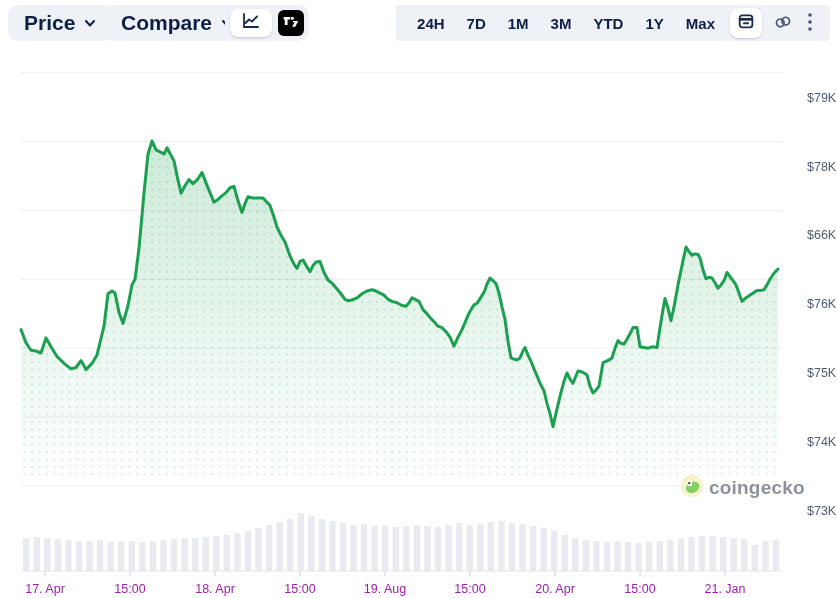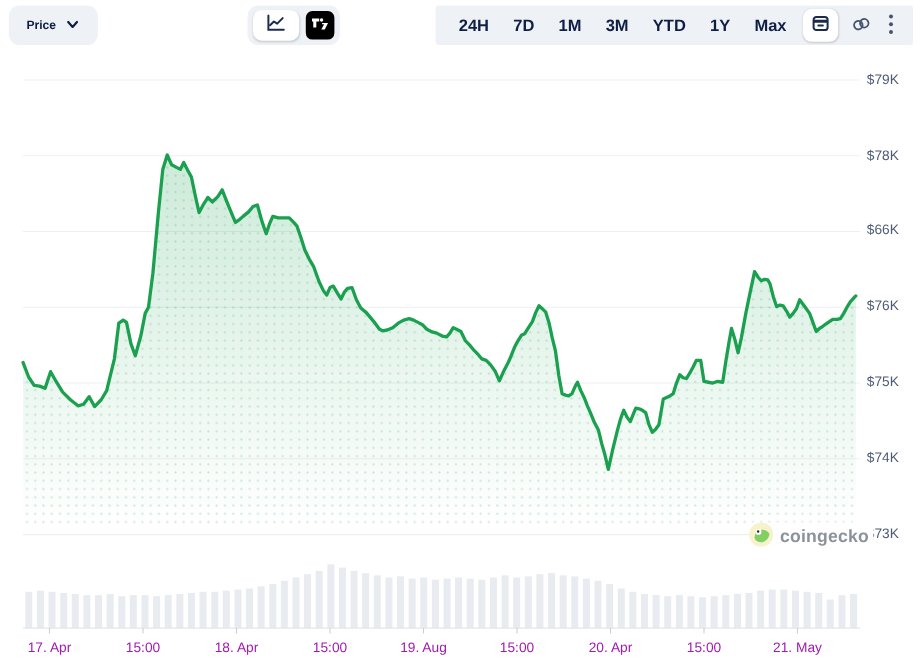--- a/index.html
+++ b/index.html
@@ -5,21 +5,21 @@
   * { margin:0; padding:0; box-sizing:border-box; }
   html,body { width:837px; height:598px; background:#fff; overflow:hidden;
     font-family:"Liberation Sans", sans-serif; }
   .stage { position:relative; width:837px; height:598px; background:#fff; }
 
   
   .toolbar { position:absolute; top:0; left:0; width:100%; height:46px; z-index:5; }
   .btn {
     position:absolute; top:5px; height:36px; display:flex; align-items:center; gap:8px;
     background:#eef1f5; border:none; border-radius:10px; padding:0 16px;
-    font-family:inherit; font-size:11px; font-weight:700; color:#0e1e45; cursor:pointer;
+    font-family:inherit; font-size:21px; font-weight:700; color:#0e1e45; cursor:pointer;
   }
   .btn-price { left:8px; }
   .btn-compare { left:105px; }
   .seg { position:absolute; top:5px; left:225px; height:36px; background:#eef1f5;
     border-radius:10px; display:flex; align-items:center; padding:0 5px; gap:6px; }
   .seg-chip { width:42px; height:28px; background:#fff; border-radius:8px;
     display:flex; align-items:center; justify-content:center; cursor:pointer;
     box-shadow:0 1px 2px rgba(16,24,40,.18); }
   .seg-tv { width:26px; height:26px; background:#000; border-radius:6px;
     display:flex; align-items:center; justify-content:center; cursor:pointer; }
@@ -29,45 +29,53 @@
     font-weight:700; color:#0e1e45; padding:0 11px; cursor:pointer; height:36px; }
   .cal-chip { width:32px; height:30px; background:#fff; border-radius:8px; margin:0 4px;
     display:flex; align-items:center; justify-content:center; cursor:pointer;
     box-shadow:0 1px 2px rgba(16,24,40,.18); }
   .icon-btn { background:none; border:none; cursor:pointer; display:flex;
     align-items:center; justify-content:center; padding:0 7px; height:36px; }
 
   
   .chart-area { position:absolute; inset:0; }
   svg.canvas { position:absolute; left:0; top:0; }
-  .ylab { position:absolute; left:788px; font-size:12.5px; color:#4e5b74; }
+  .ylab { position:absolute; left:807px; font-size:12.5px; color:#4e5b74;margin-top:26px; }
   .xlab { position:absolute; top:582px; transform:translateX(-50%);
     font-size:12.5px; color:#a21caf; white-space:nowrap; }
 
   
   .watermark { position:absolute; left:681px; top:475px; display:flex; align-items:center;
     gap:6px; background:#fff; padding:0 4px 0 0; z-index:3; }
-  .wm-text { font-size:16px; font-weight:700; color:#8b929b; letter-spacing:.2px; }
+  .wm-text { font-size:19px; font-weight:700; color:#8b929b; letter-spacing:.2px; }
 </style>
 </head>
 <body>
 
 <div class="stage">
 
   <div class="toolbar">
 
     <button class="btn btn-price">
       <span>Price</span>
       <span>
         <svg width="14" height="14" viewBox="0 0 14 14">
             <polyline points="3,5 7,9.5 11,5" fill="none" stroke="#0e1e45" stroke-width="2" stroke-linecap="round" stroke-linejoin="round"></polyline>
           </svg>
       </span>
     </button>
 
+    <button class="btn btn-compare">
+      <span>Compare</span>
+      <span>
+        <svg width="14" height="14" viewBox="0 0 14 14">
+            <polyline points="3,5 7,9.5 11,5" fill="none" stroke="#0e1e45" stroke-width="2" stroke-linecap="round" stroke-linejoin="round"></polyline>
+          </svg>
+      </span>
+    </button>
 
     <div class="seg">
       <div class="seg-chip">
         <span>
           <svg width="18" height="16" viewBox="0 0 18 16">
             <polyline points="2,1 2,14 16,14" fill="none" stroke="#1a2b4b" stroke-width="1.8" stroke-linecap="round"></polyline>
             <polyline points="3.5,10 7,6.5 10,8.5 15,3.5" fill="none" stroke="#1a2b4b" stroke-width="1.8" stroke-linecap="round" stroke-linejoin="round"></polyline>
           </svg>
         </span>
       </div>
@@ -248,21 +256,21 @@
     <div class="ylab" style="top:478px">$73K</div>
 
     <div class="xlab" style="left:45px">17. Apr</div>
     <div class="xlab" style="left:130px">15:00</div>
     <div class="xlab" style="left:215px">18. Apr</div>
     <div class="xlab" style="left:300px">15:00</div>
     <div class="xlab" style="left:385px">19. Aug</div>
     <div class="xlab" style="left:470px">15:00</div>
     <div class="xlab" style="left:555px">20. Apr</div>
     <div class="xlab" style="left:640px">15:00</div>
-    <div class="xlab" style="left:725px">21. May</div>
+    <div class="xlab" style="left:725px">21. Jan</div>
   </div>
 
   <div class="watermark">
     <span>
       <svg width="22" height="22" viewBox="0 0 22 22">
         <circle cx="11" cy="11" r="11" fill="#f7f2cc"></circle>
         <path d="M5 13.5c0-4 3-7 7-7 3 0 5.5 1.6 6.5 4-0.5 4-3.5 7.5-8 7.5-3 0-5.5-2-5.5-4.5z" fill="#82cf63"></path>
         <circle cx="8.6" cy="8.6" r="2.6" fill="#fff"></circle>
         <circle cx="8.2" cy="8.2" r="1.1" fill="#273339"></circle>
       </svg>

